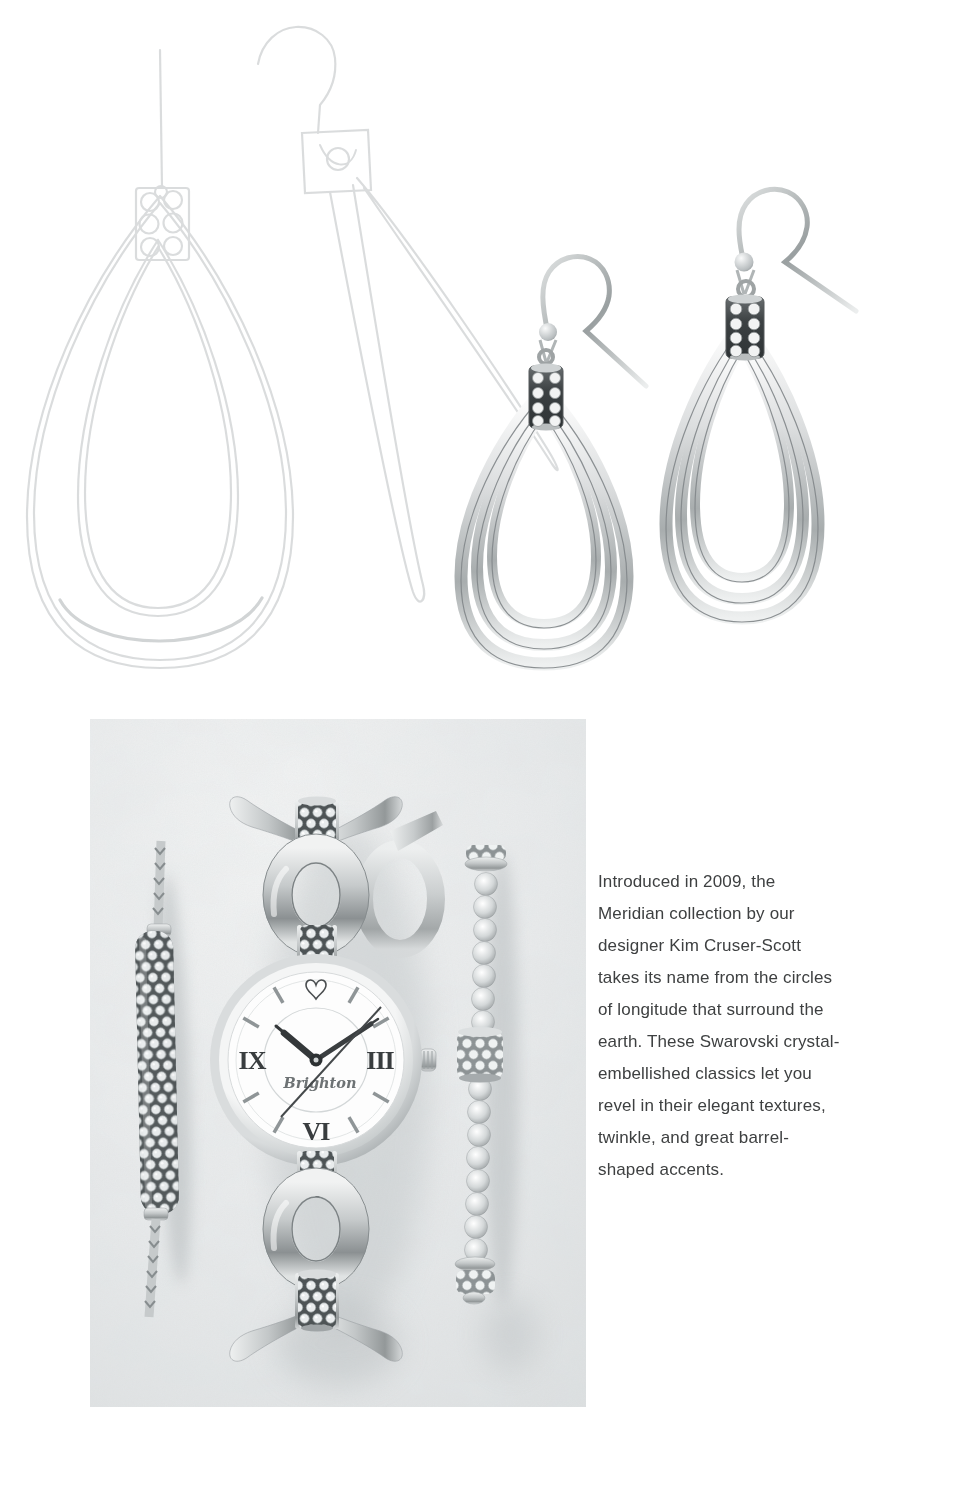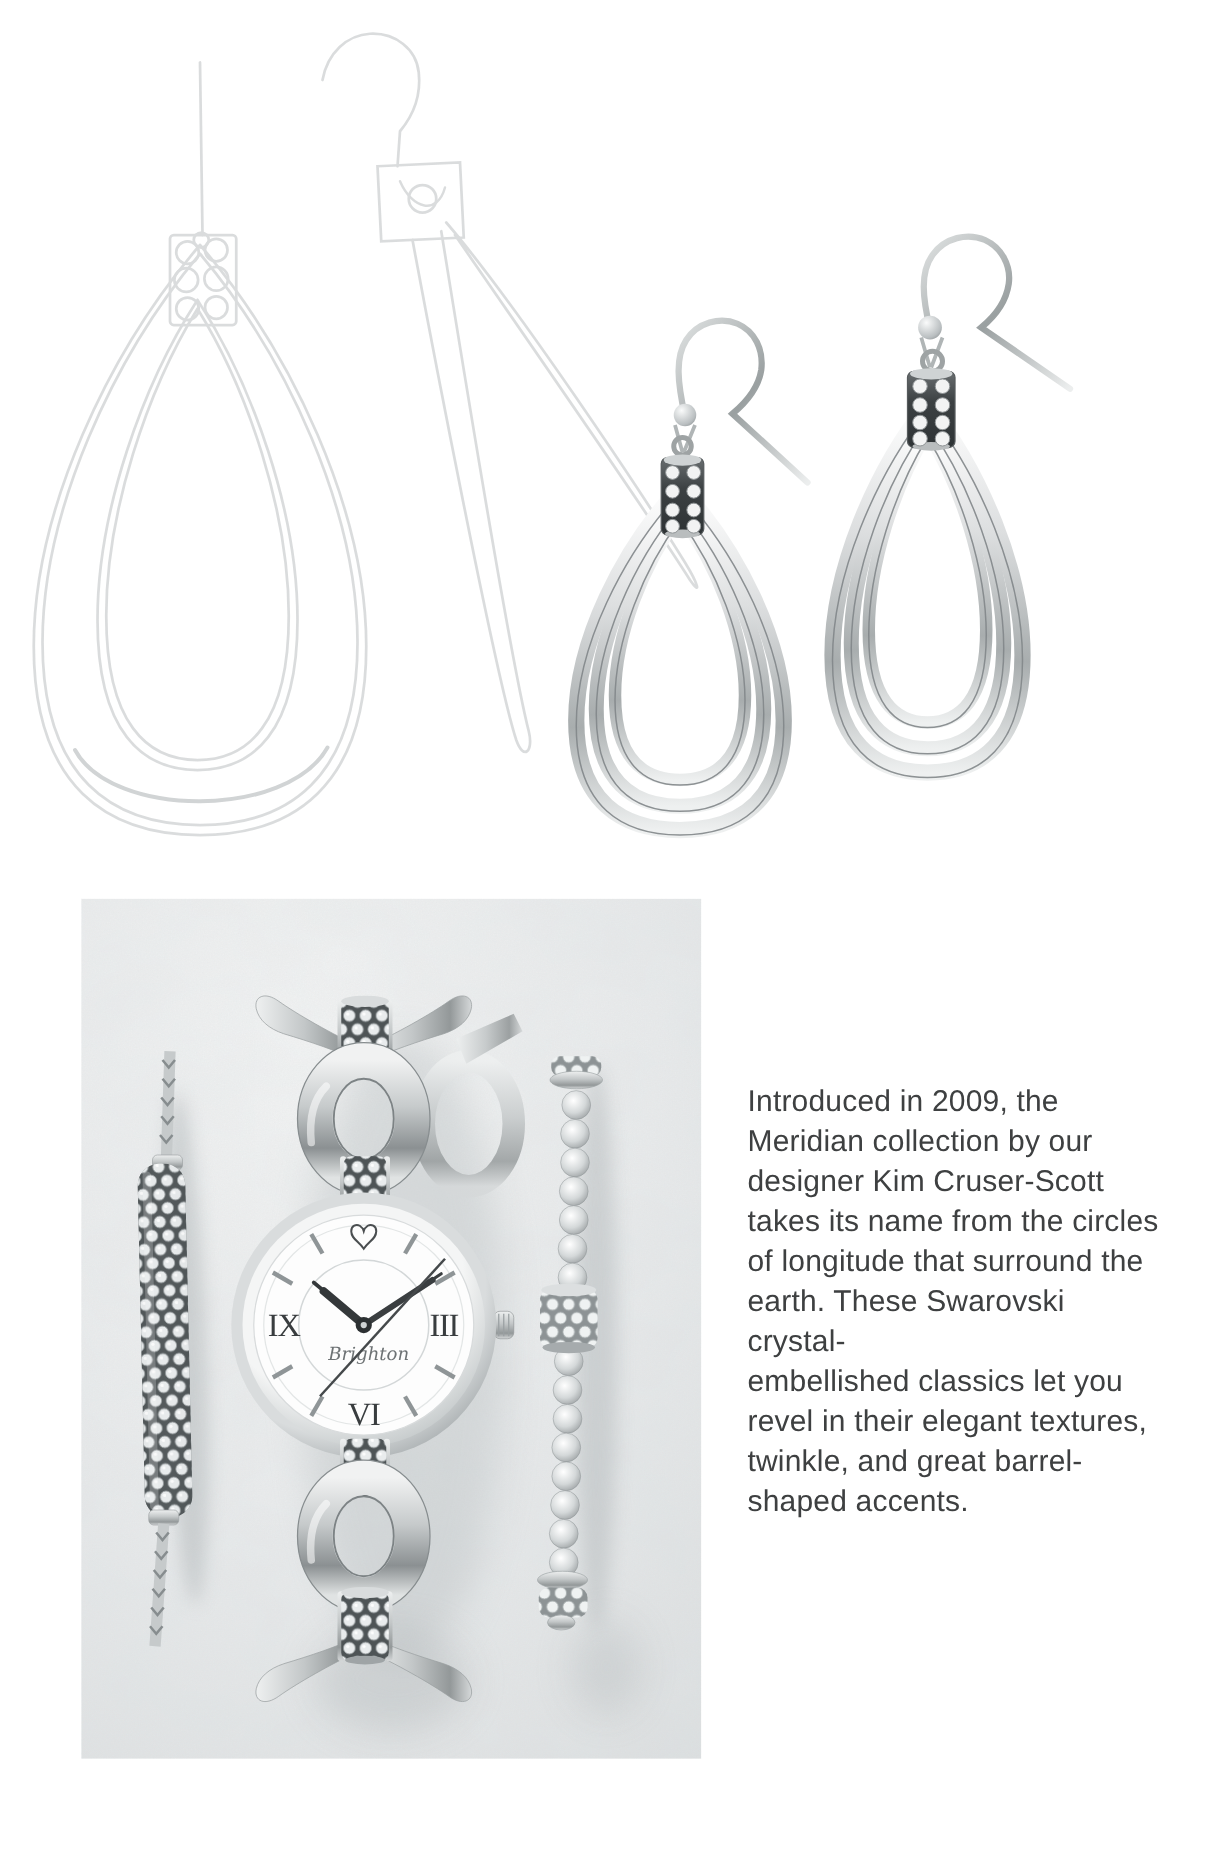--- a/index.html
+++ b/index.html
@@ -1,21 +1,21 @@
 <!DOCTYPE html>
 <html><head>
 <meta charset="utf-8">
 <style>
   html,body{margin:0;padding:0;background:#ffffff;}
   .page{position:relative;width:966px;height:1489px;background:#ffffff;overflow:hidden;
         font-family:"Liberation Sans",sans-serif;}
   .hero-svg{position:absolute;left:0;top:0;}
-  .photo-wrap{position:absolute;left:65px;top:719px;width:496px;height:688px;}
+  .photo-wrap{position:absolute;left:90px;top:719px;width:496px;height:688px;font-weight:bold;}
   .description{position:absolute;left:598px;top:866px;width:330px;
-               font-size:24px;line-height:32px;letter-spacing:.15px;
+               font-size:17px;line-height:32px;letter-spacing:.15px;
                color:#3e4041;white-space:pre-line;}
 </style>
 </head>
 <body>
 
 <div class="page">
 
   <svg class="hero-svg" width="966" height="719" viewBox="0 0 966 719">
     <defs>
       <linearGradient id="ringG" x1="0" y1="0" x2="0" y2="1">

